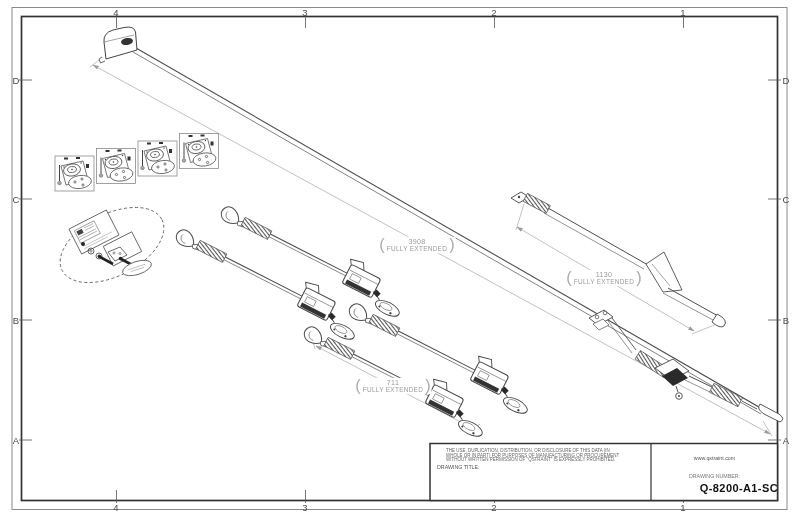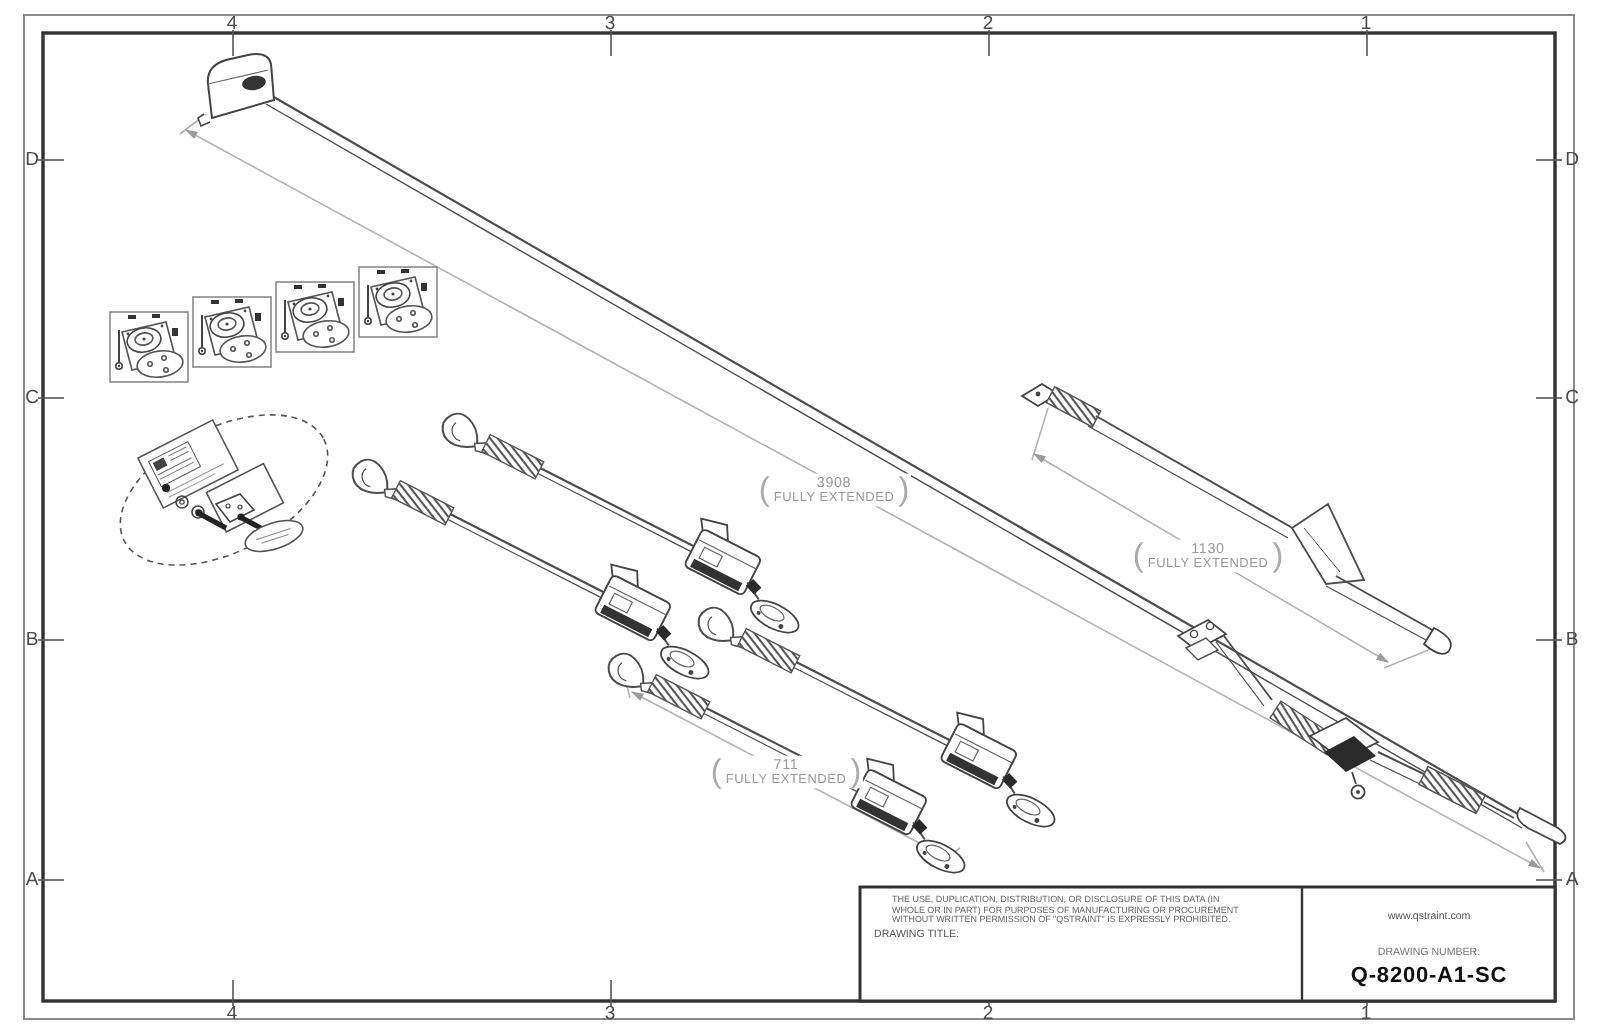--- a/index.html
+++ b/index.html
@@ -16,21 +16,21 @@
   .dim .n{font-size:9.5px;line-height:10px;letter-spacing:0.4px;}
   
   .legal{position:absolute;left:446px;top:448px;font-size:7px;line-height:7.6px;color:#666;
          transform:scale(0.64);transform-origin:0 0;white-space:nowrap;}
   .tb-small{position:absolute;font-size:8px;color:#555;transform:scale(0.66);
             transform-origin:0 0;white-space:nowrap;}
   .tb-small-c{position:absolute;font-size:8px;color:#555;text-align:center;
               transform:scale(0.66);transform-origin:50% 0;white-space:nowrap;}
   .tb-title{position:absolute;left:430px;top:474px;width:221px;text-align:center;
             font-size:11.5px;font-weight:bold;color:#111;letter-spacing:0.6px;}
-  .tb-number{position:absolute;left:651px;top:482px;width:127px;text-align:center;
+  .tb-number{position:absolute;left:651px;top:482px;width:127px;text-align:right;
              font-size:11px;font-weight:bold;color:#111;letter-spacing:0.4px;}
 </style>
 </head>
 <body>
 
 <div class="sheet">
 
 <svg width="800" height="518" viewBox="0 0 800 518">
   <defs>
     <marker id="arr" viewBox="0 0 10 10" refX="9" refY="5" markerWidth="8" markerHeight="8" orient="auto-start-reverse">

